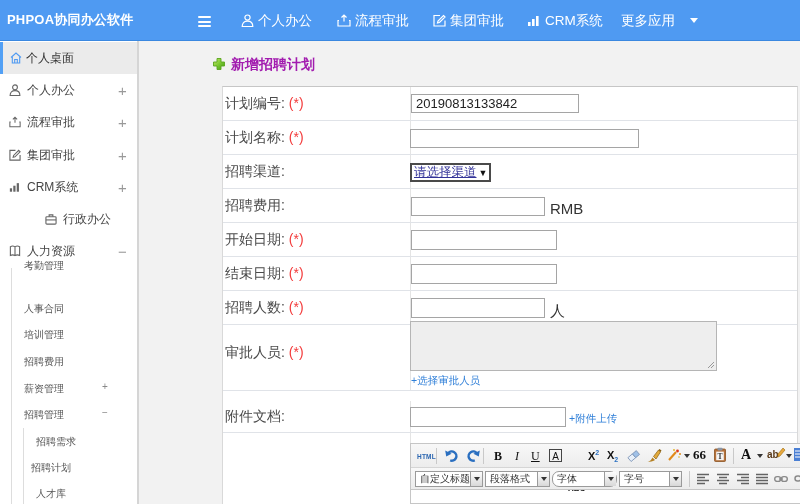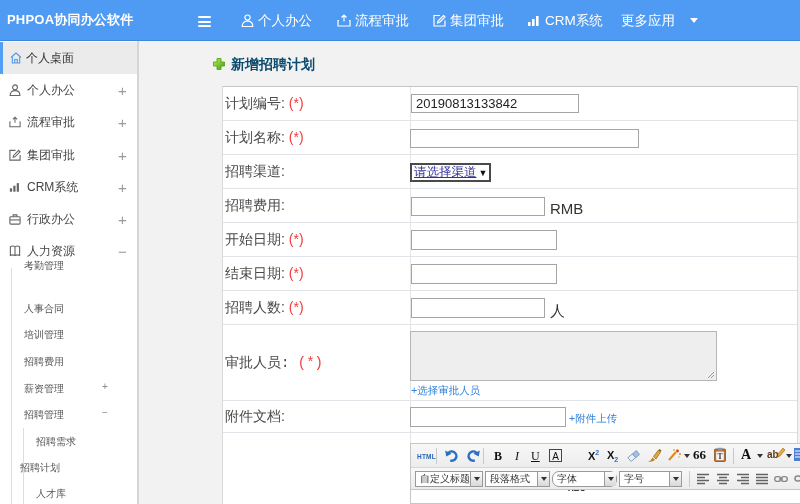--- a/index.html
+++ b/index.html
@@ -21,21 +21,21 @@
 .mi .pm { position:absolute; left:118px; top:50%; transform:translateY(-50%); font-size:15px; font-weight:300; color:#999; }
 .mi svg { position:absolute; left:9px; top:50%; transform:translateY(-50%); }
 .mi.sel { background:#ebebeb; border-left:3px solid #52a0f5; }
 .mi.sel .txt { left:23px; color:#333; }
 .mi.sel svg { left:7px; }
 .smi { position:absolute; font-size:10px; color:#555; }
 .vline { position:absolute; width:1px; background:#ddd; }
 
 
 #content { position:absolute; left:142px; top:42px; width:658px; height:462px; background:#f2f2f2; }
-#title { position:absolute; left:89px; top:14px; font-size:14px; font-weight:bold; color:#0c4a6e; }
+#title { position:absolute; left:89px; top:14px; font-size:14px; font-weight:bold; color:#a21caf; }
 #plus { position:absolute; left:71px; top:16px; width:12px; height:12px; }
 
 
 #ftable { position:absolute; left:80px; top:44px; width:576px; height:418px; background:#fff; border-top:1px solid #c6c6c6; border-left:1px solid #d9d9d9; border-right:1px solid #d9d9d9; }
 .frow { position:absolute; left:0; width:574px; border-bottom:1px solid #e0e3e8; }
 .flabel { position:absolute; left:2px; top:50%; transform:translateY(-50%); font-size:14px; color:#4a4a4a; white-space:nowrap; }
 .flabel .req { color:#f33b3b; }
 .fsep { position:absolute; left:187px; top:0; bottom:0; width:1px; background:#e4e4e4; }
 .inp { position:absolute; background:#fff; border:1px solid #a5a5a5; font-size:13px; color:#222; font-family:"Liberation Sans",sans-serif; padding:0 4px; }
 .unit { position:absolute; font-size:15px; color:#333; }
@@ -119,21 +119,21 @@
   </div>
   <div class="mi" style="top:130px;">
     <svg width="12" height="12" viewBox="0 0 14 13" fill="#666">
         <rect x="1" y="8" width="2.6" height="4"></rect>
         <rect x="5" y="5" width="2.6" height="7"></rect>
         <rect x="9" y="2" width="2.6" height="10"></rect>
       </svg>
     <span class="txt">CRM系统</span>
       <span class="pm">+</span>
   </div>
-  <div class="mi" style="top:162px;">
+  <div class="mi" style="top:162px;margin-left:36px;">
     <svg width="12" height="12" viewBox="0 0 13 13" fill="none" stroke="#666" stroke-width="1.2">
         <rect x="1" y="4" width="11" height="8" rx="1"></rect>
         <path d="M4.5 4 L4.5 2 L8.5 2 L8.5 4"></path>
         <path d="M1 7.5 L12 7.5"></path>
       </svg>
     <span class="txt">行政办公</span>
       <span class="pm">+</span>
   </div>
   <div class="mi" style="top:194px;">
     <svg width="12" height="12" viewBox="0 0 13 13" fill="none" stroke="#666" stroke-width="1.2">
@@ -146,21 +146,21 @@
   <div class="smi" style="left:24px; top:218px;">考勤管理</div>
   <div class="smi" style="left:24px; top:261px;">人事合同</div>
   <div class="smi" style="left:24px; top:287px;">培训管理</div>
   <div class="smi" style="left:24px; top:314px;">招聘费用</div>
   <div class="smi" style="left:24px; top:341px;">薪资管理</div>
   <div class="smi" style="left:102px; top:340px; color:#888;">+</div>
   <div class="smi" style="left:24px; top:367px;">招聘管理</div>
   <div class="smi" style="left:102px; top:366px; color:#888;">−</div>
   <div class="vline" style="left:23px; top:387px; height:76px;"></div>
   <div class="smi" style="left:36px; top:394px;">招聘需求</div>
-  <div class="smi" style="left:20px; top:420px;font-family:Liberation Serif, serif;">招聘计划</div>
+  <div class="smi" style="left:31px; top:420px;font-family:Liberation Serif, serif;">招聘计划</div>
   <div class="smi" style="left:36px; top:446px;">人才库</div>
 </div>
 
 <div id="content">
   <svg id="plus" viewBox="0 0 12 12">
       <defs>
         <linearGradient id="pg" x1="0" y1="0" x2="1" y2="1">
           <stop offset="0" stop-color="#c6e96a"></stop>
           <stop offset="0.5" stop-color="#7cc832"></stop>
           <stop offset="1" stop-color="#3f9b15"></stop>
@@ -201,21 +201,21 @@
       <div class="flabel">开始日期: <span class="req">(*)</span></div>
         <div class="fsep"></div>
       <div class="inp" style="left:188px; top:7px; width:146px; height:20px;"></div>
     </div>
     <div class="frow" style="top:204px; height:34px;">
       <div class="flabel">招聘人数: <span class="req">(*)</span></div>
         <div class="fsep"></div>
       <div class="inp" style="left:188px; top:7px; width:134px; height:20px;"></div>
       <div class="unit" style="left:327px; top:11px;">人</div>
     </div>
-    <div class="frow" style="top:238px; height:76px;font-family:Liberation Mono, monospace;">
+    <div class="frow" style="top:228px; height:76px;">
       <div class="flabel">审批人员: <span class="req">(*)</span></div>
         <div class="fsep"></div>
       <div style="position:absolute; left:187px; top:6px; width:307px; height:50px; background:#eee; border:1px solid #b5b5b5;">
         <svg style="position:absolute; right:1px; bottom:1px;" width="8" height="8" viewBox="0 0 8 8">
             <path d="M7 1 L1 7 M7 4 L4 7" stroke="#999" stroke-width="1"></path>
           </svg>
       </div>
       <div class="blink" style="left:188px; top:59px;">+选择审批人员</div>
     </div>
     <div class="frow" style="top:314px; height:32px;">

